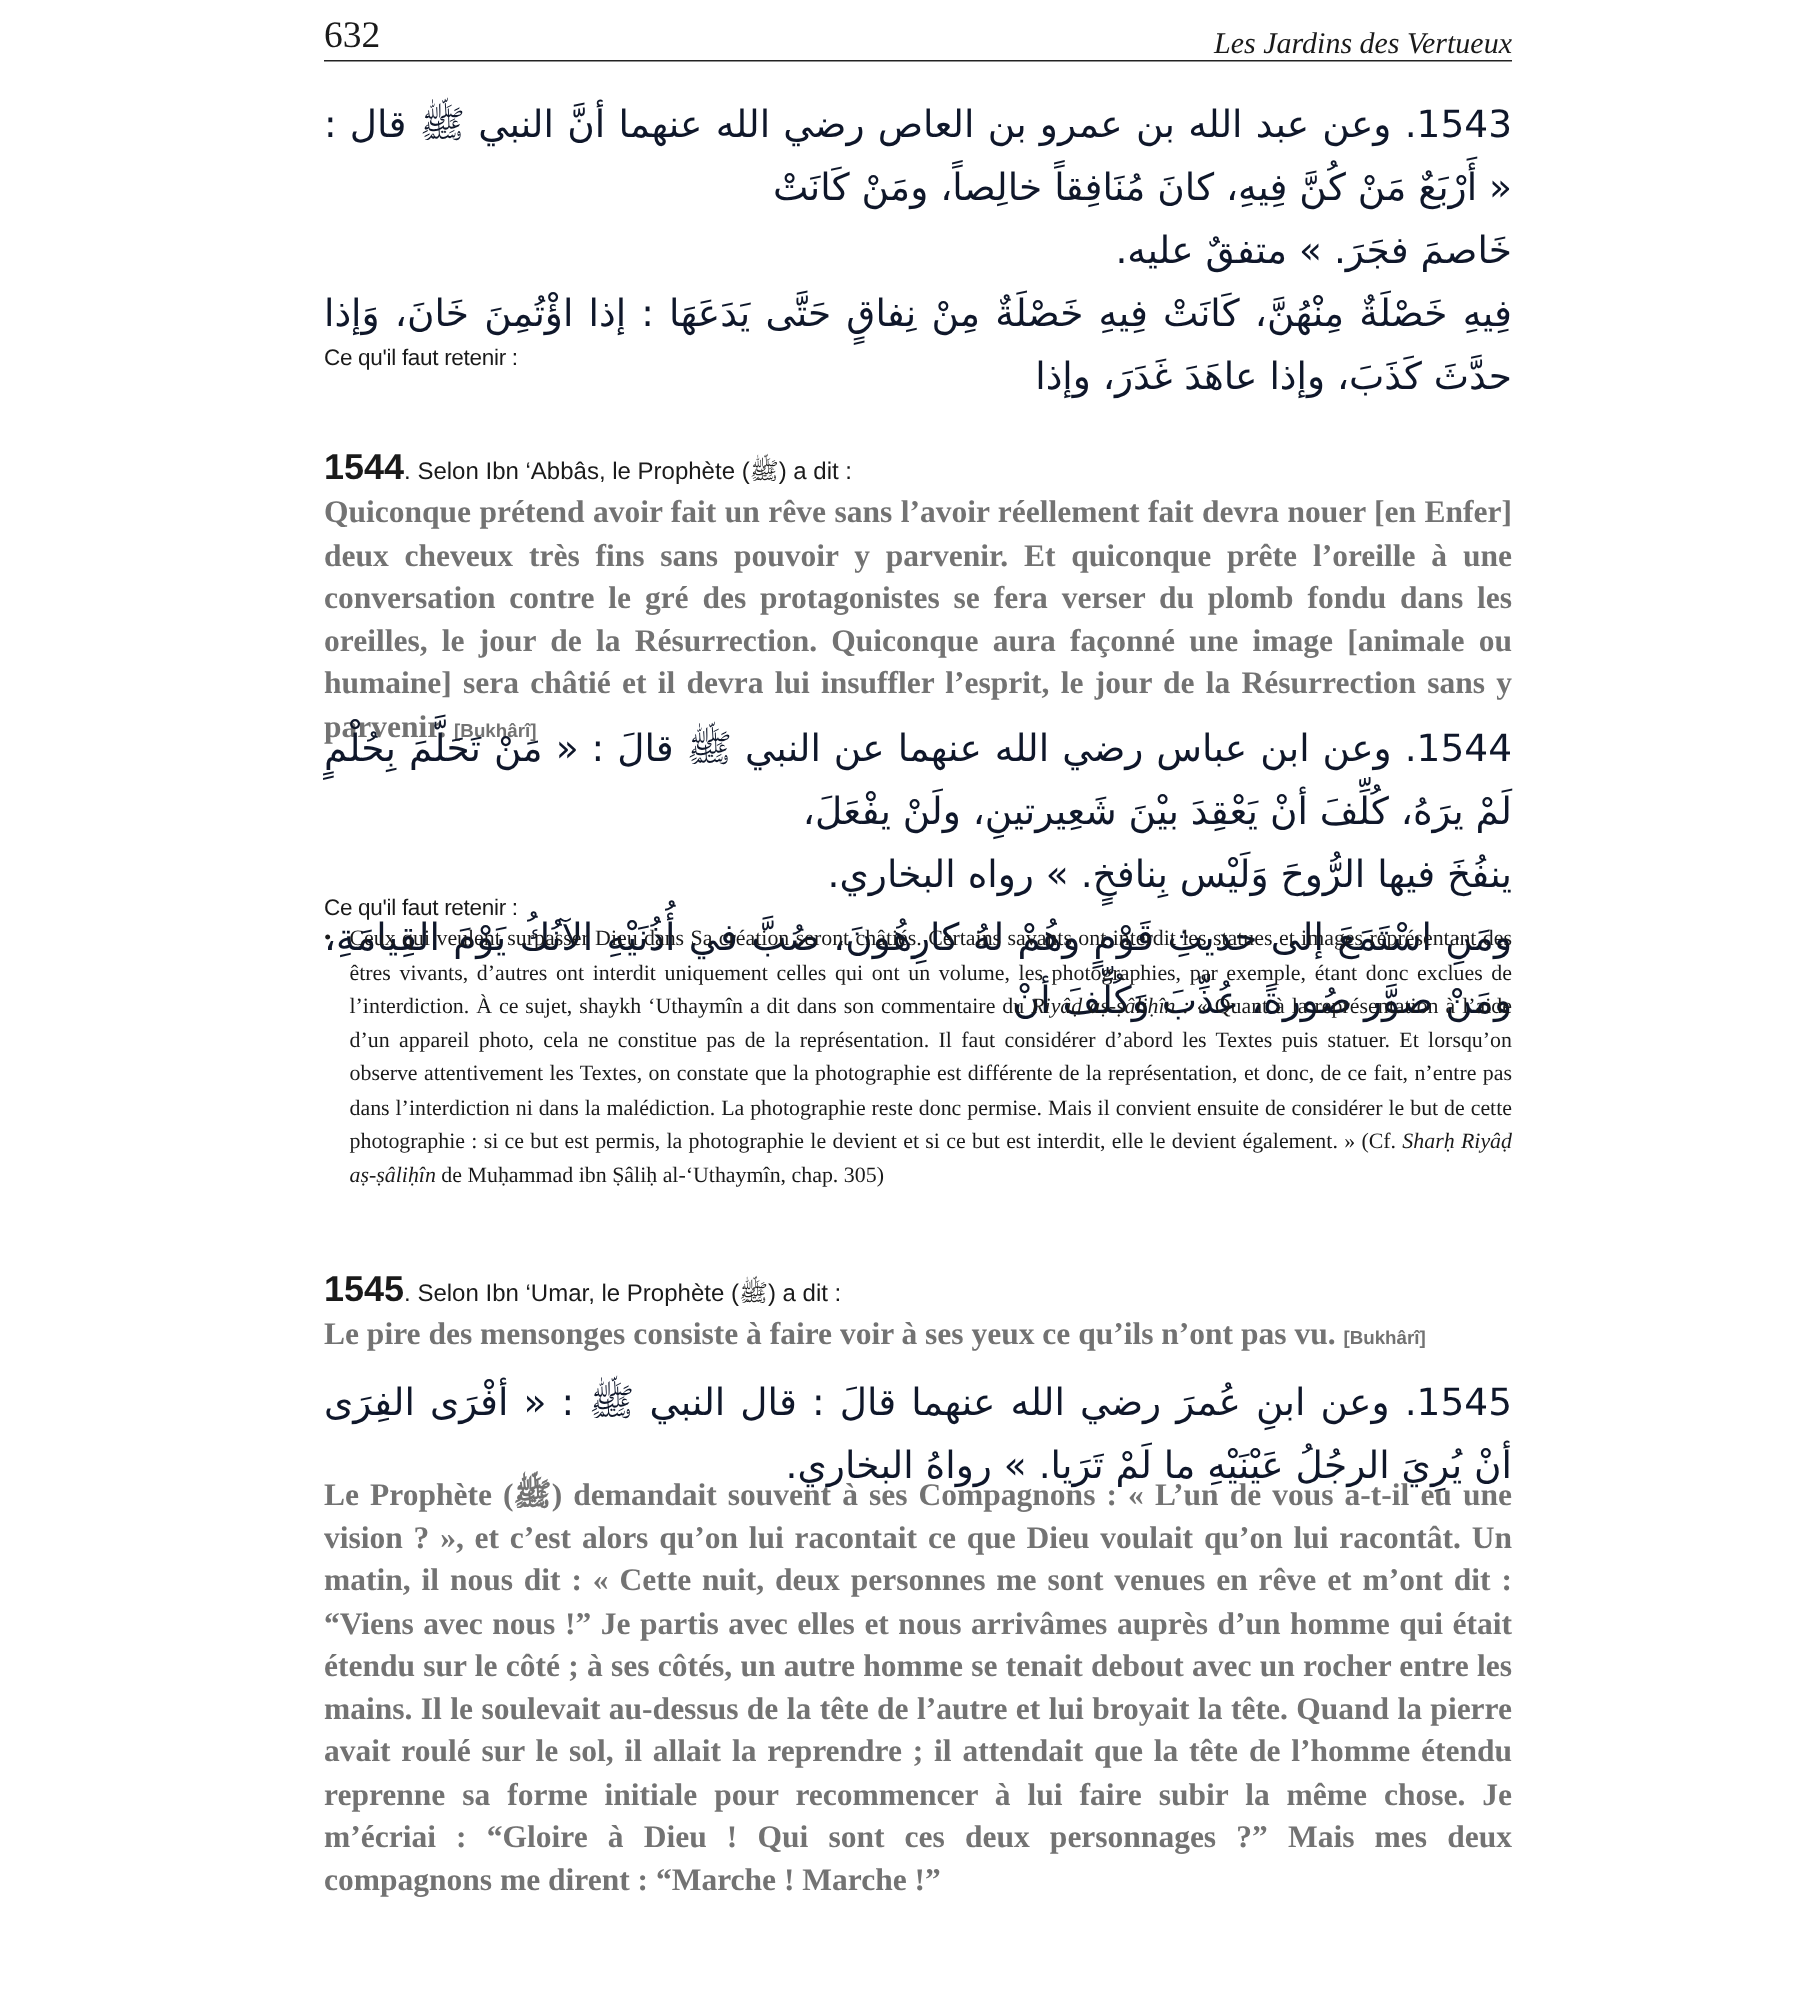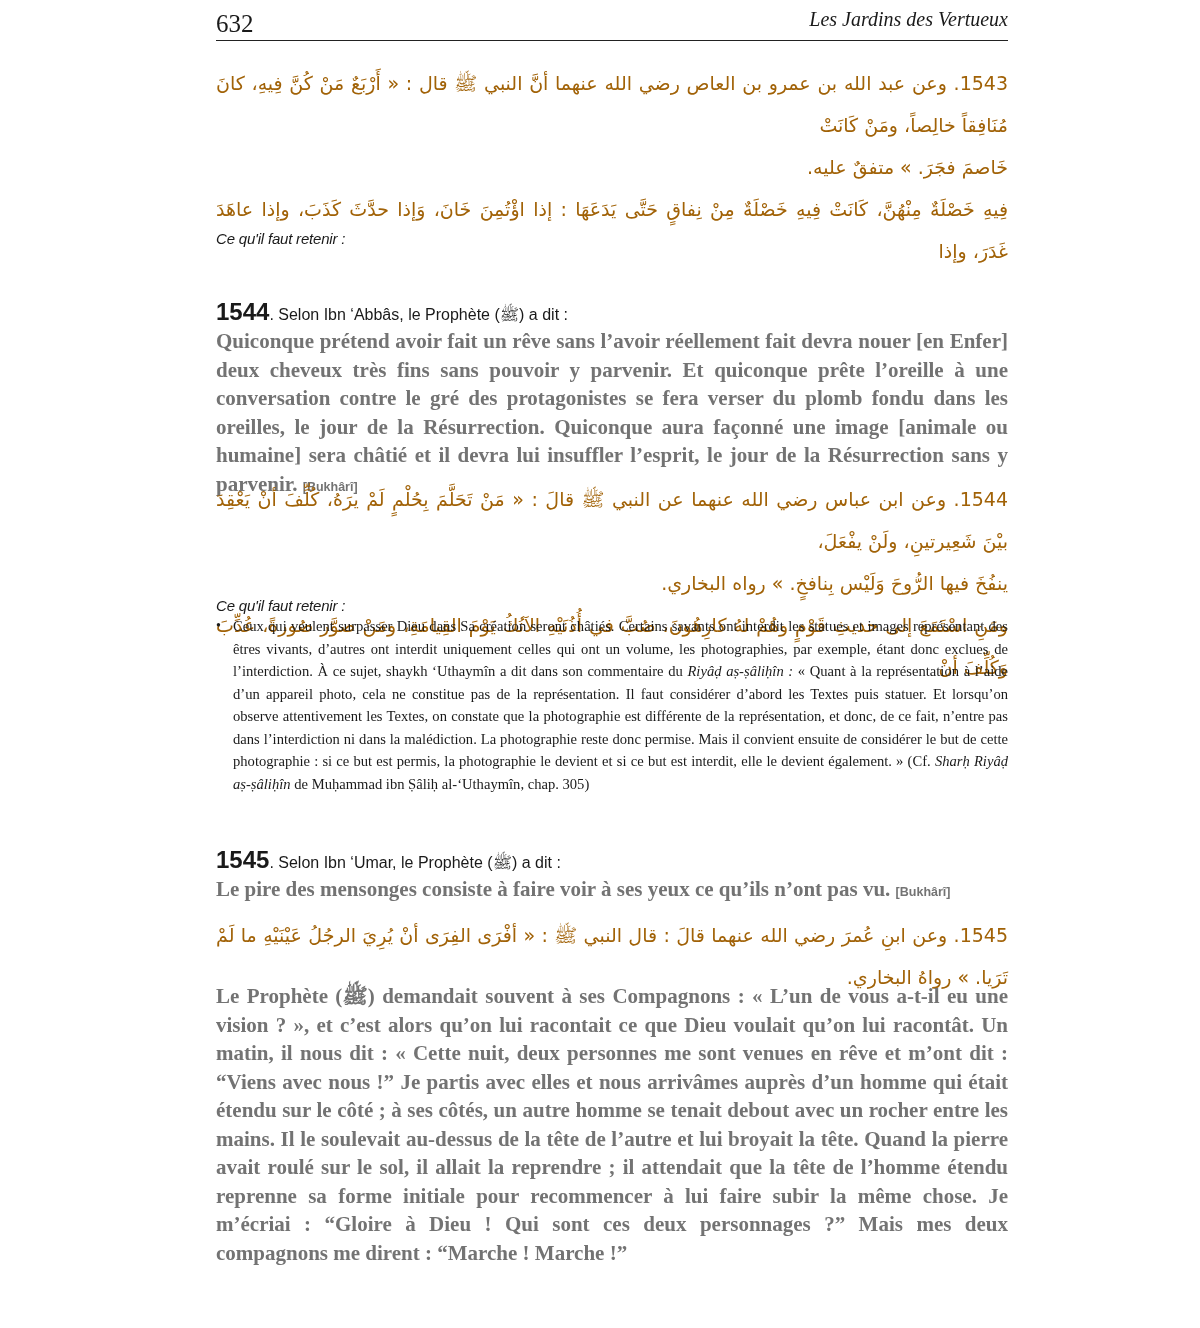--- a/index.html
+++ b/index.html
@@ -1,22 +1,22 @@
 <!DOCTYPE html>
 <html><head>
 <meta charset="utf-8">
 <style>
   html, body { margin: 0; padding: 0; background: #ffffff; }
   body { width: 1200px; height: 1328px; position: relative; overflow: hidden; color: #1a1a1a; }
   .page { position: absolute; left: 216px; top: 0; width: 792px; }
   .running-head { position: absolute; left: 0; top: 8px; width: 792px; height: 32px; border-bottom: 1.5px solid #222; }
   .folio { position: absolute; left: 0; top: 2px; font-family: "Liberation Serif", serif; font-size: 25px; }
-  .book-title { position: absolute; right: 0; top: 0; font-family: "Liberation Serif", serif; font-style: italic; font-size: 20px; }
-  .arabic { direction: rtl; text-align: justify; text-align-last: right; font-family: "DejaVu Sans", sans-serif; font-size: 19px; line-height: 42px; color: #a16207; }
-  .label { font-family: "Liberation Sans", sans-serif; font-size: 15px; line-height: 18px; letter-spacing: -0.2px; font-style: italic; }
+  .book-title { position: absolute; right: 0; top: 10px; font-family: "Liberation Serif", serif; font-style: italic; font-size: 20px; }
+  .arabic { direction: rtl; text-align: justify; text-align-last: right; font-family: "DejaVu Sans", sans-serif; font-size: 25px; line-height: 42px; color: #0f172a; }
+  .label { font-family: "Liberation Sans", sans-serif; font-size: 15px; line-height: 18px; letter-spacing: -0.2px; }
   .bullet-list { margin: 0; padding: 0; list-style: none; }
   .bullet { position: relative; padding-left: 17px; font-family: "Liberation Serif", serif; font-size: 14.6px; line-height: 22.5px; text-align: justify; }
   .bullet::before { content: "\2022"; position: absolute; left: 0; top: 0; font-size: 14px; }
   .hadith-head { font-family: "Liberation Sans", sans-serif; font-size: 16px; line-height: 20px; }
   .hadith-head .no { font-weight: bold; font-size: 24px; }
   .body-fr { font-family: "Liberation Serif", serif; font-size: 21px; line-height: 28.5px; text-align: justify; color: #737373; font-weight: bold; }
   .src { font-family: "Liberation Sans", sans-serif; font-size: 12.5px; }
   i { font-style: italic; }
   .block { position: absolute; left: 0; width: 792px; }
 </style>

